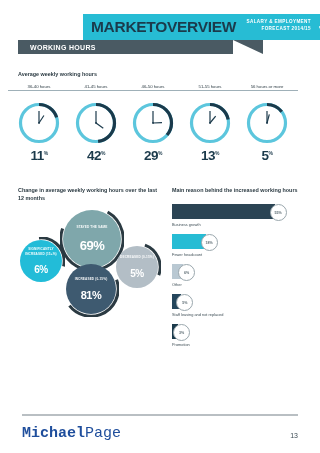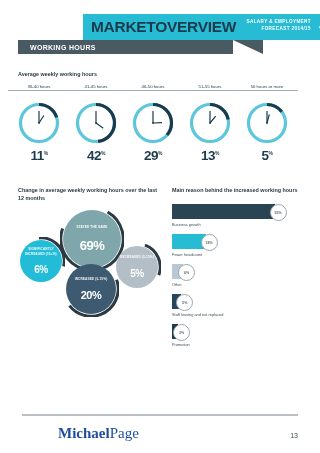--- a/index.html
+++ b/index.html
@@ -99,21 +99,21 @@
     white-space:nowrap;
   }
 
   
   .foot-rule{
     position:absolute;left:22px;top:414px;width:276px;height:1.6px;
     background:#b9bfc3;
   }
   .logo{
     position:absolute;left:22px;top:425px;
-    font-family:Liberation Serif, serif;font-size:15px;color:#1f4e9c;margin-left:36px;
+    font-family:Liberation Mono, monospace;font-size:15px;color:#1f4e9c;
   }
   .logo b{font-weight:bold;}
   .logo span{font-weight:normal;}
   .pageno{
     position:absolute;right:22px;top:432px;font-size:7px;color:#3d4d55;
     font-weight:normal;
   }
 </style>
 </head>
 <body>
@@ -205,21 +205,21 @@
           <div class="cap">STAYED THE SAME</div>
           <div class="val" style="font-size: 13px;">69%</div>
         </div>
       </div>
       <div class="bubble" style="left: 48px; top: 62px; width: 50px; height: 50px; background: rgb(62, 90, 112);">
         <svg class="ring" width="56" height="56">
           <circle cx="28" cy="28" r="27.2" fill="none" stroke="#2b3a42" stroke-width="3" stroke-dasharray="76.90618815987814 93.9964521954066" transform="rotate(-20 28 28)"></circle>
         </svg>
         <div class="inner">
           <div class="cap">INCREASED (0-15%)</div>
-          <div class="val" style="font-size: 11px;">20%</div>
+          <div class="val" style="font-size: 11px;">81%</div>
         </div>
       </div>
       <div class="bubble" style="left: 2px; top: 38px; width: 42px; height: 42px; background: rgb(34, 188, 216);">
         <svg class="ring" width="48" height="48">
           <circle cx="24" cy="24" r="23.2" fill="none" stroke="#2b3a42" stroke-width="3" stroke-dasharray="43.73096973796992 102.03892938859647" transform="rotate(-95 24 24)"></circle>
         </svg>
         <div class="inner">
           <div class="cap">SIGNIFICANTLY INCREASED (15+%)</div>
           <div class="val" style="font-size: 10px;">6%</div>
         </div>

